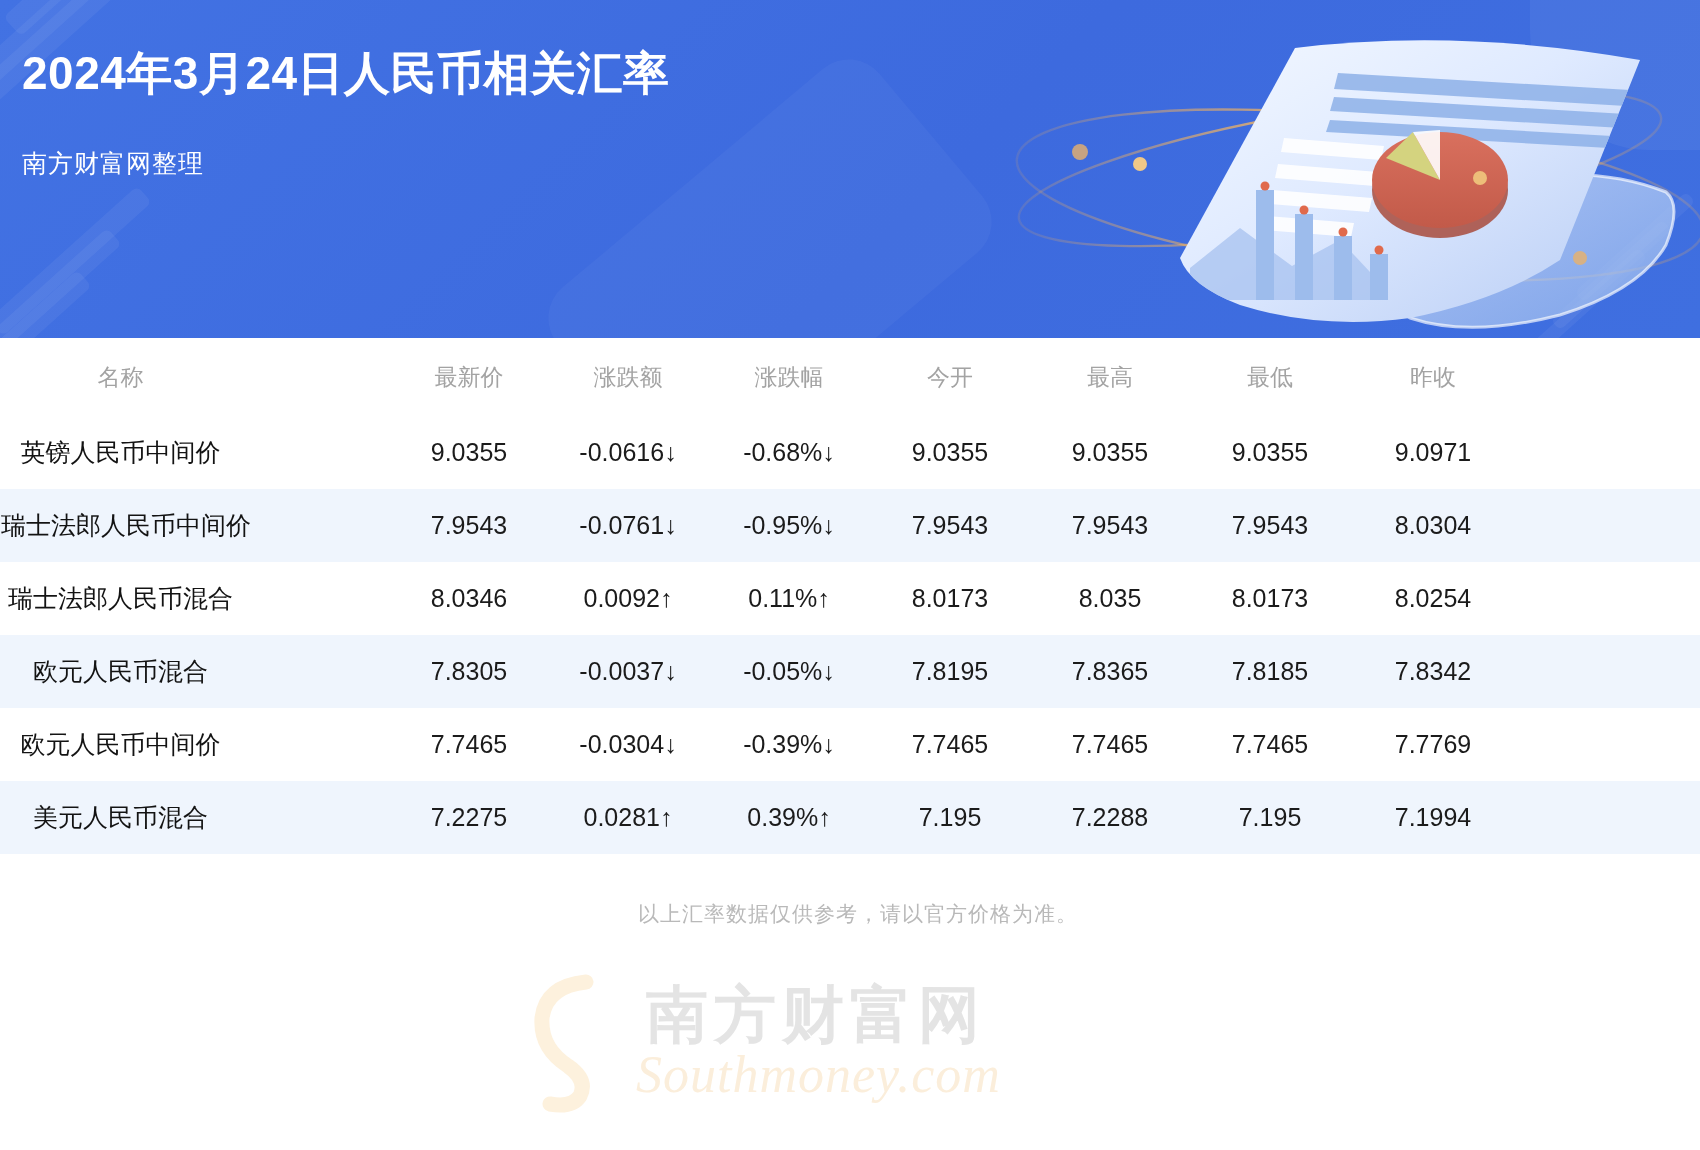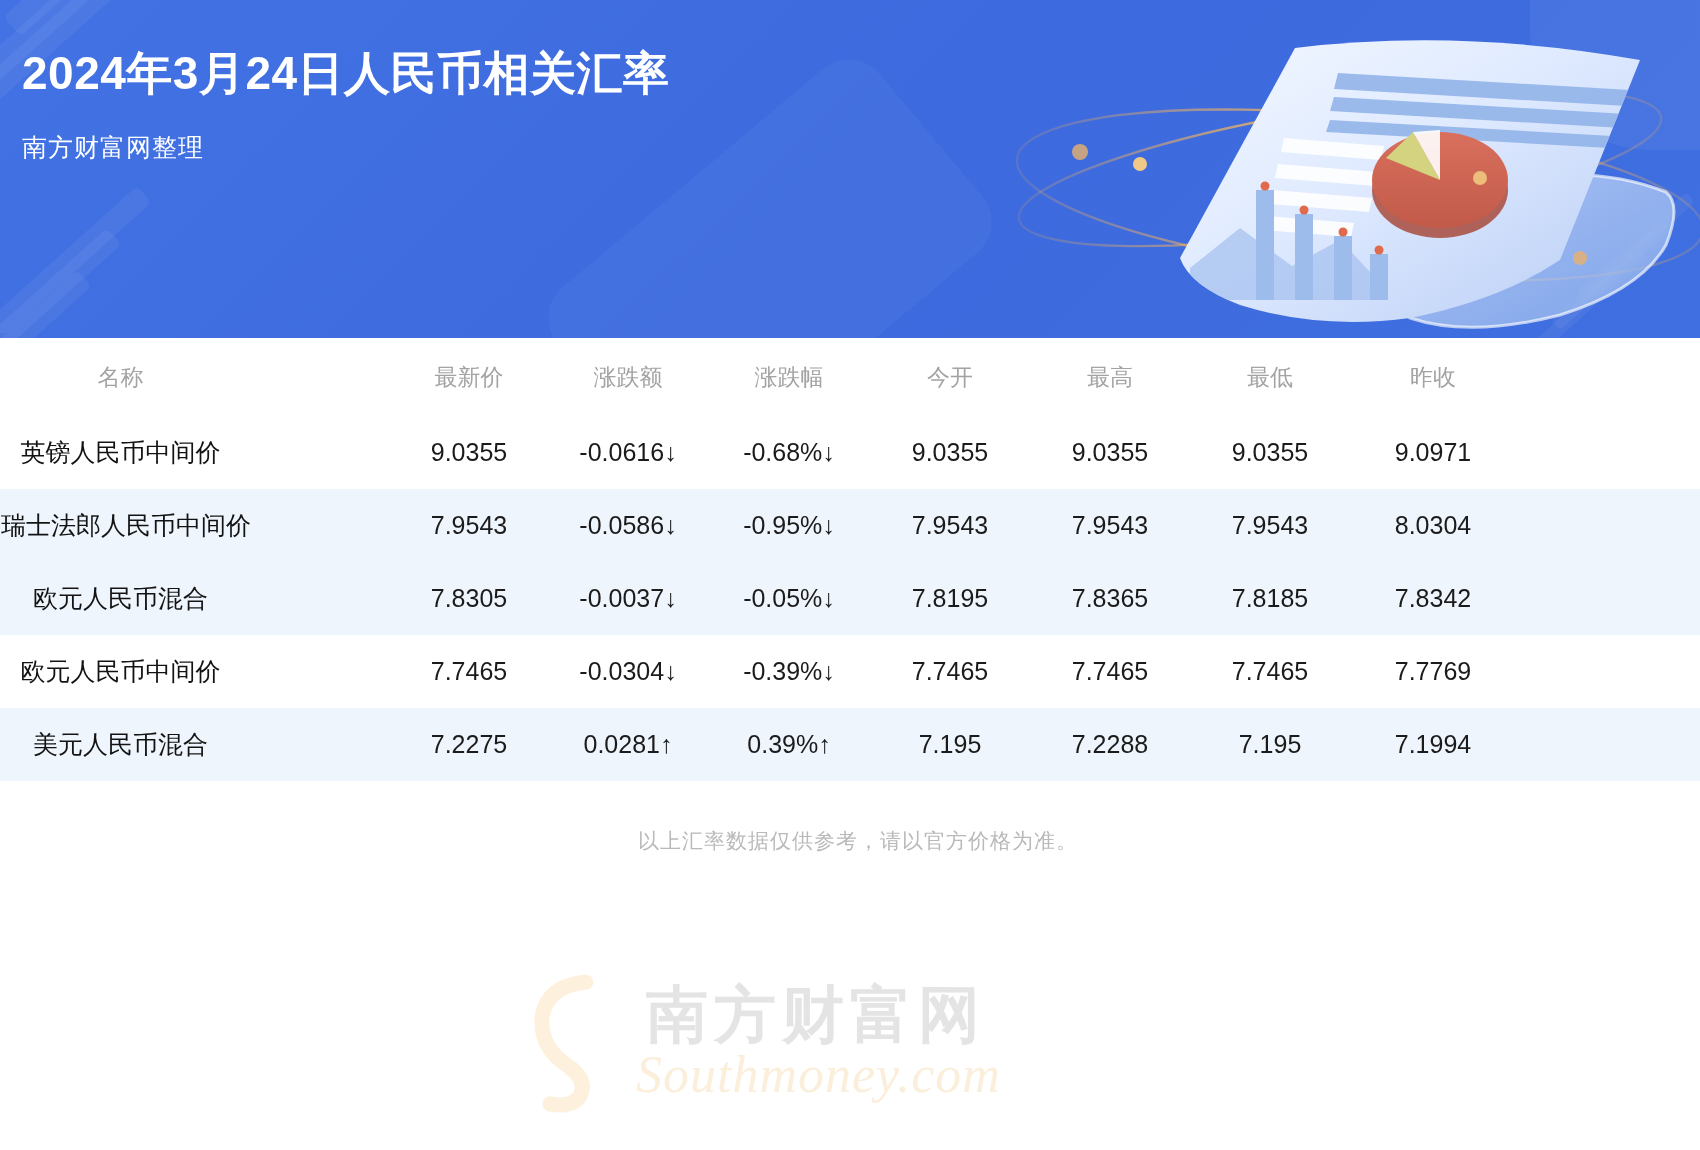--- a/index.html
+++ b/index.html
@@ -72,21 +72,21 @@
     font-size: 46px;
     font-weight: bold;
     letter-spacing: 0.5px;
     line-height: 1.1;
     white-space: nowrap;
   }
   .header-subtitle {
     color: #ffffff;
     font-size: 25px;
     font-weight: normal;
-    margin-top: 32px;
+    margin-top: 48px;
     letter-spacing: 1px;
   }
 
   
   .illustration {
     position: absolute;
     right: 0px;
     top: 0px;
     width: 760px;
     height: 338px;
@@ -320,26 +320,36 @@
             <td class="down">-0.0616↓</td>
             <td class="down">-0.68%↓</td>
             <td>9.0355</td>
             <td>9.0355</td>
             <td>9.0355</td>
             <td class="close">9.0971</td>
           </tr>
           <tr class="alt">
             <td class="name">瑞士法郎人民币中间价</td>
             <td class="down">7.9543</td>
-            <td class="down">-0.0586↓</td>
+            <td class="down">-0.0761↓</td>
             <td class="down">-0.95%↓</td>
             <td>7.9543</td>
             <td>7.9543</td>
             <td>7.9543</td>
             <td class="close">8.0304</td>
+          </tr>
+          <tr>
+            <td class="name">瑞士法郎人民币混合</td>
+            <td class="up">8.0346</td>
+            <td class="up">0.0092↑</td>
+            <td class="up">0.11%↑</td>
+            <td>8.0173</td>
+            <td>8.035</td>
+            <td>8.0173</td>
+            <td class="close">8.0254</td>
           </tr>
           <tr class="alt">
             <td class="name">欧元人民币混合</td>
             <td class="down">7.8305</td>
             <td class="down">-0.0037↓</td>
             <td class="down">-0.05%↓</td>
             <td>7.8195</td>
             <td>7.8365</td>
             <td>7.8185</td>
             <td class="close">7.8342</td>

